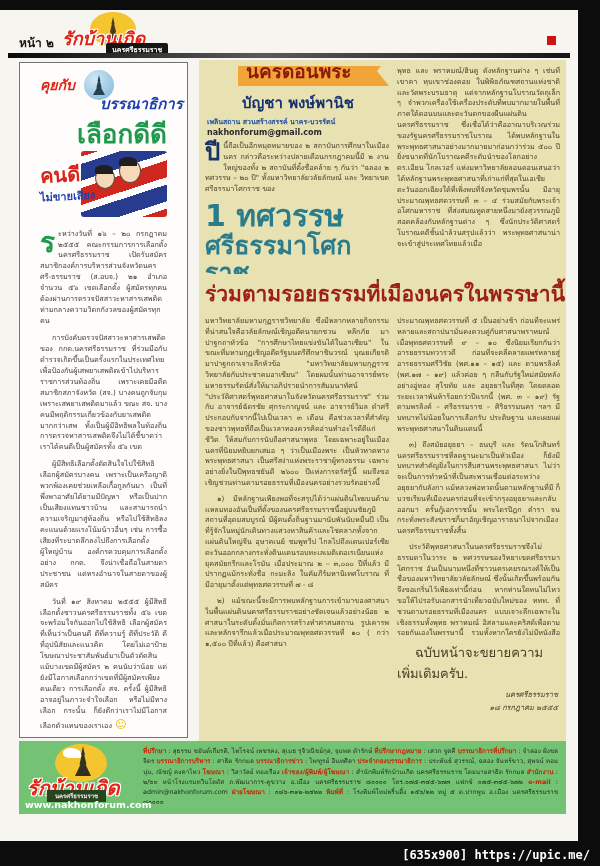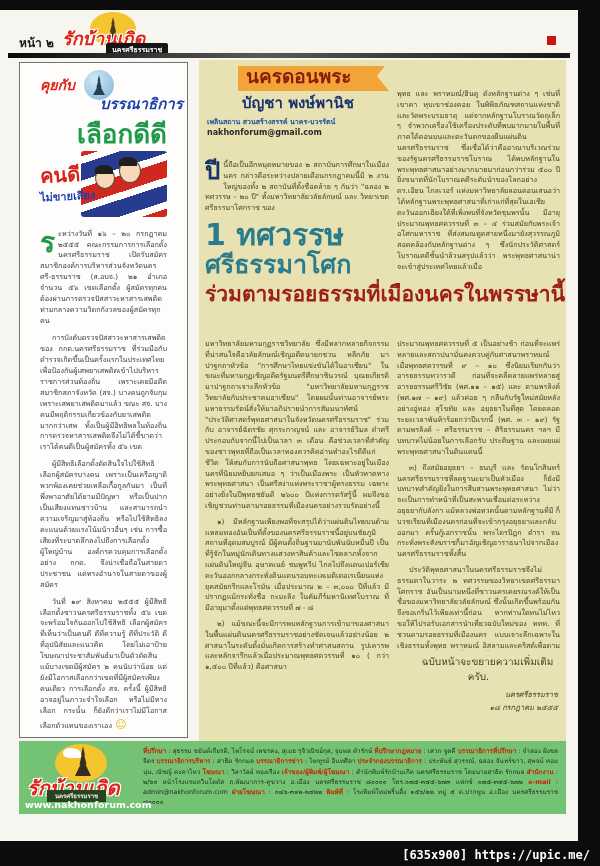--- a/index.html
+++ b/index.html
@@ -47,41 +47,41 @@
   .ed-paras p.flush{text-indent:0;}
   .dropcap-green{float:left;font-size:28px;line-height:0.85;font-weight:bold;color:#1f9a4c;margin:2px 3px 0 0;}
   .smiley{color:#e8b90c;font-size:11px;font-weight:bold;margin-left:3px;}
 
   
   .article{position:absolute;left:199px;top:50px;width:367px;height:688px;background:#e8e1b2;
            box-sizing:border-box;padding:6px;overflow:hidden;color:#453b26;}
   .row-top{display:flex;height:208px;overflow:hidden;}
   .col1{width:184px;flex:none;}
   .col2{flex:1;margin-left:8px;overflow:hidden;}
-  .banner-row{display:flex;align-items:center;height:20px;}
+  .banner-row{display:flex;align-items:flex-end;height:20px;}
   .buddha{width:30px;flex:none;border-radius:2px;
           background:radial-gradient(circle at 55% 35%,#c89a4e 0 30%,#7d5a2c 60%,#3c2d16);}
   .banner{flex:1;margin-left:3px;background:#f1a437;display:flex;align-items:center;padding-left:8px;
           clip-path:polygon(0 0,100% 0,92% 50%,100% 100%,0 100%);}
   .banner .section-title{font-size:19px;font-weight:bold;color:#8c1a0a;white-space:nowrap;}
   .byline{margin:5px 0 4px 2px;}
   .byline .author{font-size:15px;font-weight:bold;color:#15316e;text-align:center;}
   .byline .affil{font-size:7px;font-weight:bold;color:#1b4fa0;margin-top:1px;}
   .byline .email{font-size:8px;font-weight:bold;color:#2a2a2a;margin-top:1px;}
   .art-text p{font-size:7.2px;line-height:1.5;text-align:justify;margin:0 0 5px 0;text-indent:12px;color:#473d26;}
-  .art-text p.flush{text-indent:0;margin-top:23px;}
+  .art-text p.flush{text-indent:0;}
   .dropcap-dark{float:left;font-size:24px;line-height:0.9;font-weight:bold;color:#173468;margin:1px 3px 0 0;}
   .hl-teal{margin-top:4px;font-weight:bold;color:#2a7c8d;line-height:1.08;}
   .hl-teal .l1{font-size:30px;}
   .hl-teal .l2{font-size:25px;}
   .hl-red{font-size:21px;font-weight:bold;color:#9c2014;margin:3px 0 6px 0;white-space:nowrap;}
   .row-bottom{display:flex;height:398px;overflow:hidden;}
   .col2.rel{position:relative;}
   .signoff{position:absolute;left:0;right:0;bottom:0;background:#e8e1b2;padding-top:3px;}
-  .signoff .closing{font-size:10px;text-indent:18px;color:#473d26;margin:0 0 4px 0;text-align:center;}
+  .signoff .closing{font-size:13px;text-indent:18px;color:#473d26;margin:0 0 4px 0;}
   .signoff .sig{font-size:7.4px;font-style:italic;text-align:right;color:#473d26;margin:0 2px 1px 0;}
 
   
   .footer-band{position:absolute;left:19px;top:731px;width:547px;height:73px;background:#74c274;
                box-sizing:border-box;display:flex;padding:5px 8px 5px 6px;}
   .f-logo{width:118px;flex:none;position:relative;}
   .f-oval{position:absolute;left:30px;top:-2px;width:52px;height:38px;background:#f4c52e;border-radius:50%;}
   .f-pagoda{position:absolute;left:50px;top:0px;width:16px;height:30px;background:#333022;
           clip-path:polygon(50% 0,62% 30%,58% 30%,72% 62%,66% 62%,100% 100%,0 100%,34% 62%,28% 62%,42% 30%,38% 30%);}
   .dove{position:absolute;left:38px;top:2px;width:18px;height:10px;background:#fff;border-radius:60% 80% 20% 60%;}

